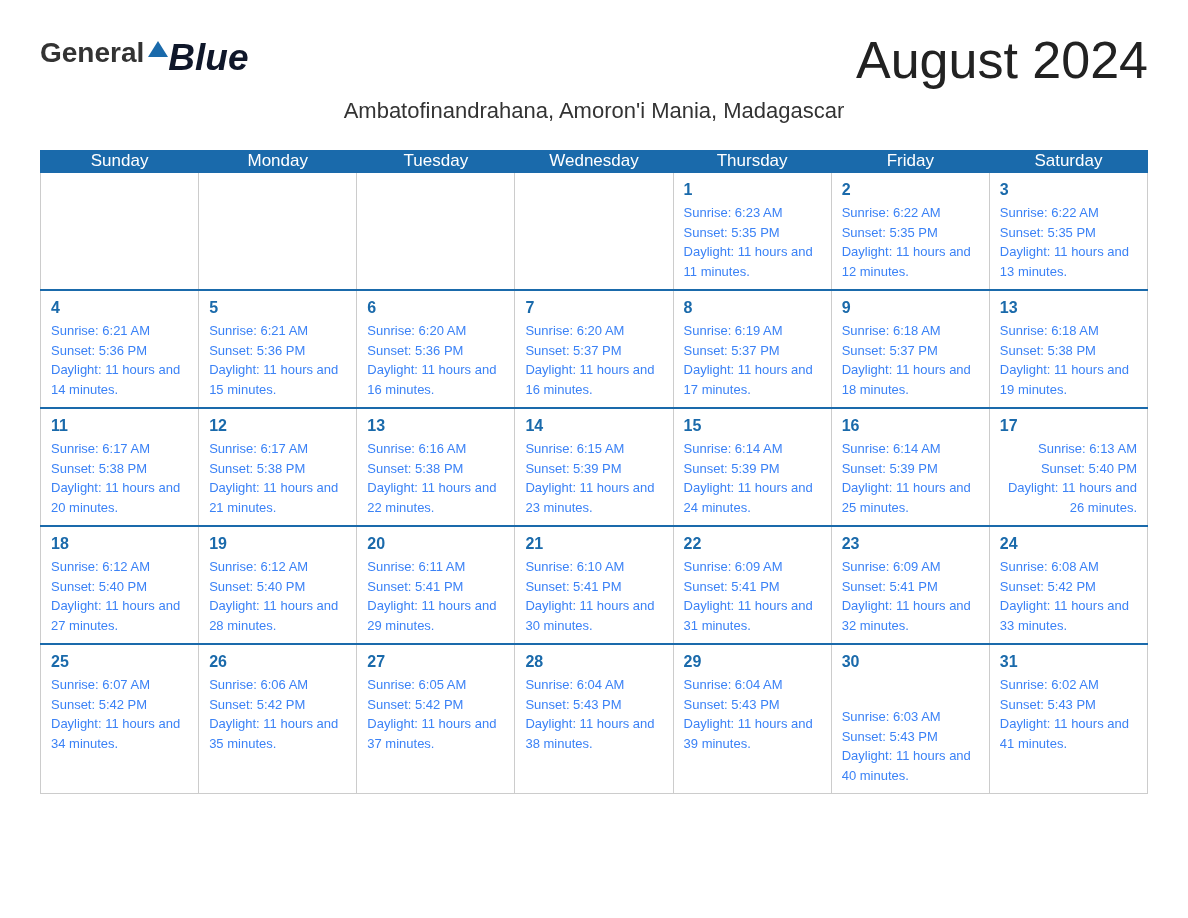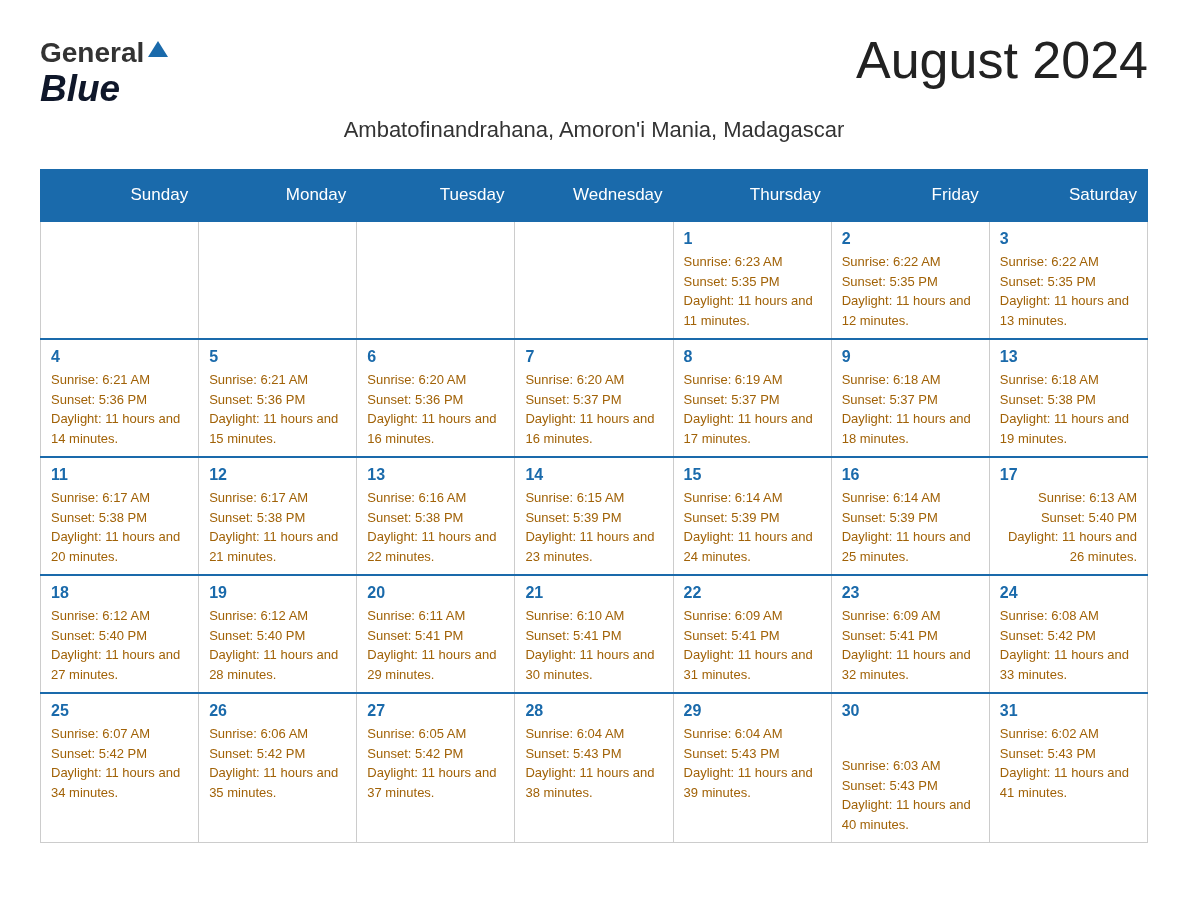--- a/index.html
+++ b/index.html
@@ -11,21 +11,21 @@
       min-height: 918px;
     }
     .header-area {
       display: flex;
       justify-content: space-between;
       align-items: flex-start;
       margin-bottom: 8px;
     }
     .logo {
       display: flex;
-      flex-direction: column;
+      flex-direction: row;
       align-items: flex-start;
       margin-top: 8px;
     }
     .logo-text-general {
       font-size: 28px;
       font-weight: bold;
       color: #333;
       line-height: 1.1;
     }
     .logo-text-blue {
@@ -66,43 +66,43 @@
     .calendar-table {
       width: 100%;
       border-collapse: collapse;
       border: 1px solid #999;
     }
     .calendar-table th {
       background-color: #1a6aab;
       color: #fff;
       font-size: 17px;
       font-weight: normal;
-      padding: 15px 10px;
-      text-align: right;
+      padding: 0 10px;
+      text-align: center;
       border: 1px solid #1a6aab;
     }
     .calendar-table td {
       vertical-align: top;
       border: 1px solid #ccc;
       padding: 8px 10px;
       width: 14.28%;
       min-height: 90px;
       font-size: 13px;
       color: #333;
     }
     .day-number {
       font-size: 16px;
       color: #1a6aab;
       font-weight: bold;
       display: block;
       margin-bottom: 4px;
     }
     .day-info {
       font-size: 13px;
-      color: #a16207;
+      color: #3b82f6;
       line-height: 1.5;
     }
     .empty-cell {
       background: #fff;
     }
     tr.week-row td {
       border-top: 2px solid #1a6aab;
     }
   </style>
 </head>

